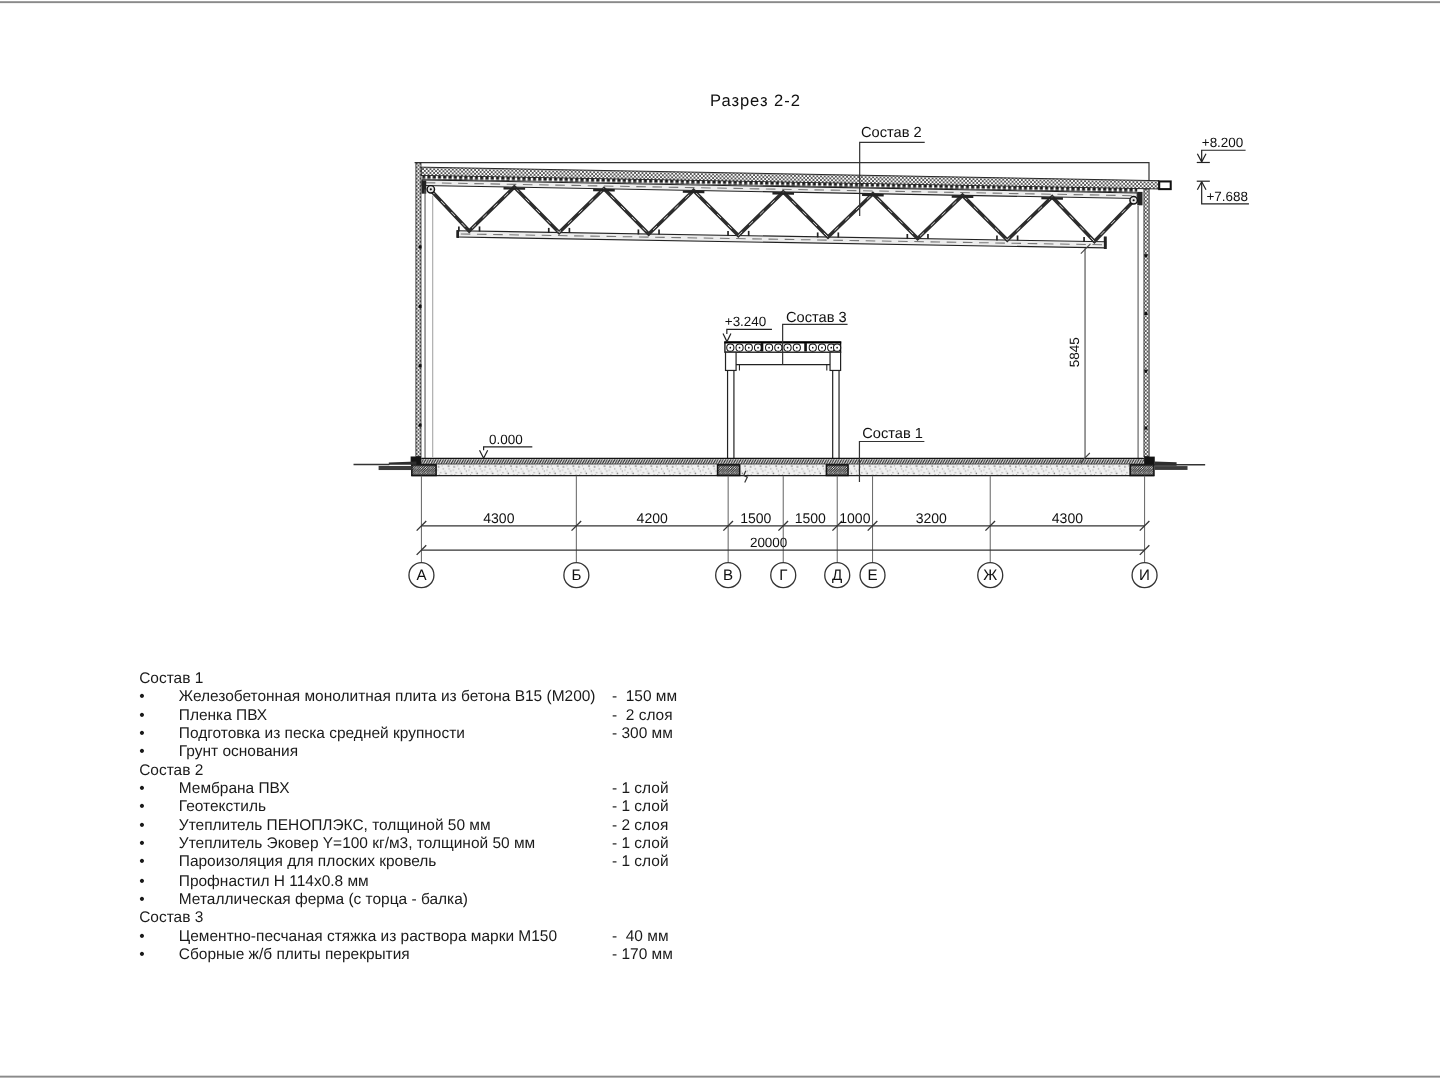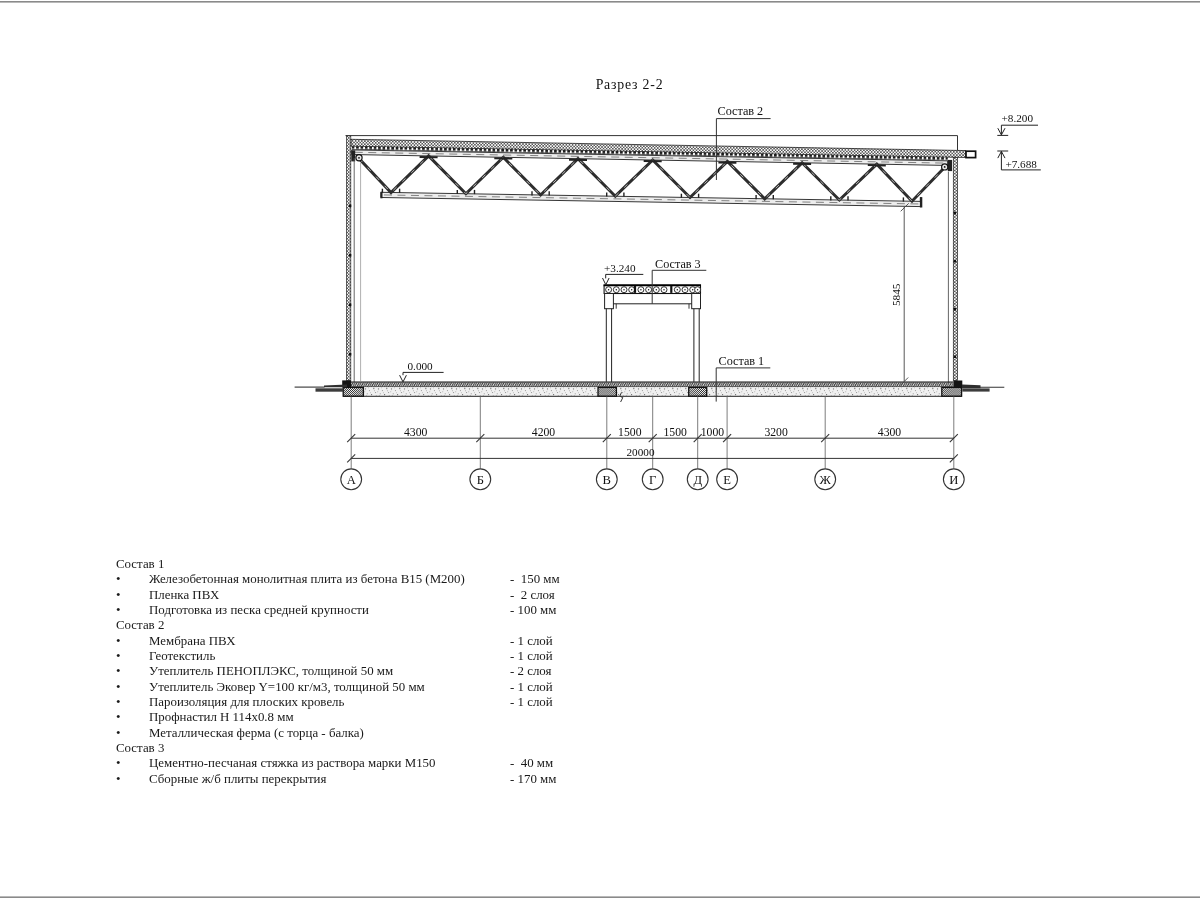--- a/index.html
+++ b/index.html
@@ -1,17 +1,17 @@
 <!DOCTYPE html>
 <html><head>
 <meta charset="utf-8">
 <style>
   html,body{margin:0;padding:0;background:#fff;}
   #page{position:relative;width:1200px;height:900px;background:#fff;overflow:hidden;
-        font-family:Liberation Serif, serif;}
+        font-family:Liberation Sans, sans-serif;}
   svg{position:absolute;left:0;top:0;}
   .lg{position:absolute;left:116px;top:557px;width:480px;font-size:12.9px;
       line-height:15.35px;color:#1a1a1a;}
   .li{position:relative;height:15.35px;white-space:nowrap;}
   .b{display:inline-block;width:33px;}
   .b:before{content:"\2022";}
   .v{position:absolute;left:394px;top:0;}
 </style>
 </head>
 <body>
@@ -348,21 +348,22 @@
   <text x="727.1" y="483.7">Е</text>
   <text x="825.2" y="483.7">Ж</text>
   <text x="953.8" y="483.7">И</text>
 </g>
 </svg>
 
 <div class="lg">
 <div class="li">Состав 1</div>
 <div class="li"><span class="b"></span>Железобетонная монолитная плита из бетона В15 (М200)<span class="v">-&nbsp;&nbsp;150 мм</span></div>
 <div class="li"><span class="b"></span>Пленка ПВХ<span class="v">-&nbsp;&nbsp;2 слоя</span></div>
-<div class="li"><span class="b"></span>Подготовка из песка средней крупности<span class="v">- 100 мм</span></div>
+<div class="li"><span class="b"></span>Подготовка из песка средней крупности<span class="v">- 300 мм</span></div>
+<div class="li"><span class="b"></span>Грунт основания</div>
 <div class="li">Состав 2</div>
 <div class="li"><span class="b"></span>Мембрана ПВХ<span class="v">- 1 слой</span></div>
 <div class="li"><span class="b"></span>Геотекстиль<span class="v">- 1 слой</span></div>
 <div class="li"><span class="b"></span>Утеплитель ПЕНОПЛЭКС, толщиной 50 мм<span class="v">- 2 слоя</span></div>
 <div class="li"><span class="b"></span>Утеплитель Эковер Y=100 кг/м3, толщиной 50 мм<span class="v">- 1 слой</span></div>
 <div class="li"><span class="b"></span>Пароизоляция для плоских кровель<span class="v">- 1 слой</span></div>
 <div class="li"><span class="b"></span>Профнастил Н 114x0.8 мм</div>
 <div class="li"><span class="b"></span>Металлическая ферма (с торца - балка)</div>
 <div class="li">Состав 3</div>
 <div class="li"><span class="b"></span>Цементно-песчаная стяжка из раствора марки М150<span class="v">-&nbsp;&nbsp;40 мм</span></div>

